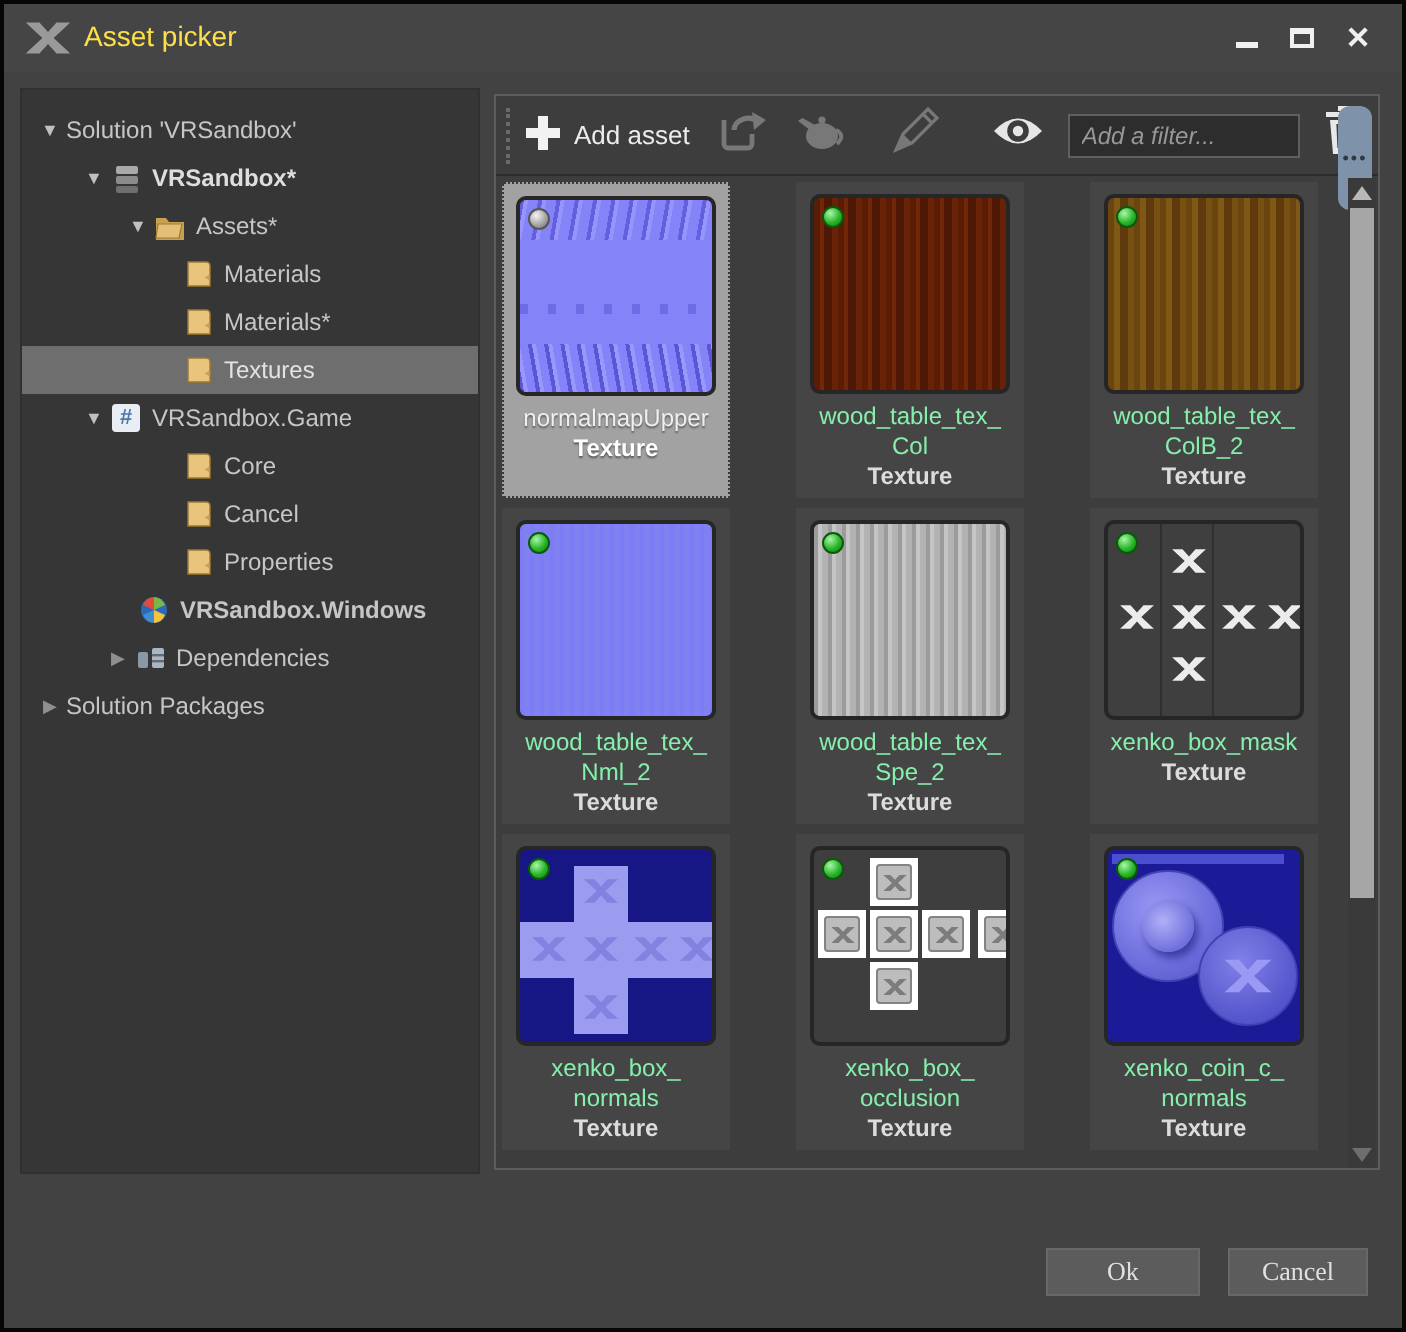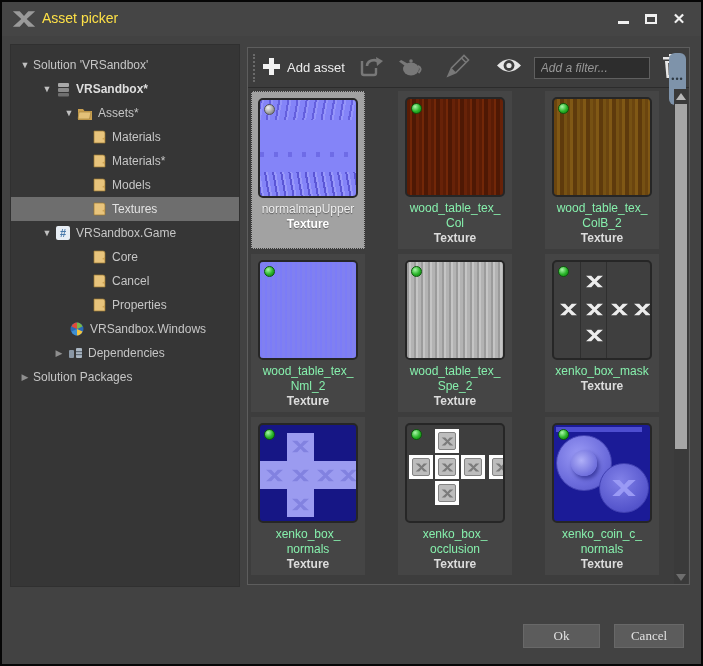--- a/index.html
+++ b/index.html
@@ -25,21 +25,21 @@
 
   
   .tree { position:absolute; left:8px; top:42px; width:230px; height:543px; background:#363636; border:1px solid #303030; padding-top:8px; overflow:hidden; }
   .trow { height:24px; display:flex; align-items:center; font-size:12px; color:#c6c6c6; white-space:nowrap; }
   .trow.sel { background:#6e6e6e; color:#e2e2e2; }
   .trow.bold { font-weight:bold; color:#dedede; }
   .arrow { width:16px; text-align:center; font-size:9px; color:#c0c0c0; flex:0 0 16px; }
   .arrow.closed { color:#8f8f8f; }
   .ticon { width:16px; height:16px; margin-right:5px; flex:0 0 16px; display:flex; align-items:center; justify-content:center; }
   .pl0{padding-left:6px;} .pl1{padding-left:28px;} .pl2{padding-left:50px;}
-  .pl3{padding-left:80px;} .plw{padding-left:58px;} .pld{padding-left:40px;}
+  .pl3{padding-left:80px;} .plw{padding-left:58px;font-weight:bold;} .pld{padding-left:40px;}
   .csharp { width:14px; height:14px; background:#e8eef4; border-radius:2px; color:#4a7aaa; font-size:11px; font-weight:bold; text-align:center; line-height:14px; }
 
   
   .rpanel { position:absolute; left:245px; top:45px; width:443px; height:538px; background:#3d3d3d; border:1px solid #5d5d5d; }
   .toolbar { position:relative; height:40px; display:flex; align-items:center; border-bottom:1px solid #2c2c2c; padding-left:5px; }
   .grip { height:28px; border-left:2px dotted #6a6a6a; margin-right:8px; }
   .tbtn { display:flex; align-items:center; gap:7px; color:#ececec; font-size:13px; cursor:default; }
   .ticon-sp { margin-left:14px; } .ticon-sp2 { margin-left:22px; } .ticon-sp3 { margin-left:26px; }
   .filter { margin-left:12px; width:116px; height:22px; background:#2d2d2d; border:1px solid #5f5f5f; color:#cfcfcf; font-size:12px; padding:0 6px; font-family:"Liberation Sans",sans-serif; }
   .filter::placeholder { color:#979797; font-style:italic; }
@@ -174,29 +174,20 @@
   <div class="trow pl3">
     <span class="ticon">
       <svg width="13" height="14" viewBox="0 0 13 14">
           <path d="M1 1 h9 q2 0 2 2 v10 H1z" fill="#e8c47c" stroke="#9c7a32" stroke-width=".7"></path>
           <path d="M9 9 q2 0 3 2 v-4z" fill="#caa050"></path>
         </svg>
     </span>
     <span>Materials*</span>
   </div>
 
-  <div class="trow pl3">
-    <span class="ticon">
-      <svg width="13" height="14" viewBox="0 0 13 14">
-          <path d="M1 1 h9 q2 0 2 2 v10 H1z" fill="#e8c47c" stroke="#9c7a32" stroke-width=".7"></path>
-          <path d="M9 9 q2 0 3 2 v-4z" fill="#caa050"></path>
-        </svg>
-    </span>
-    <span>Models</span>
-  </div>
 
   <div class="trow pl3 sel">
     <span class="ticon">
       <svg width="13" height="14" viewBox="0 0 13 14">
           <path d="M1 1 h9 q2 0 2 2 v10 H1z" fill="#e8c47c" stroke="#9c7a32" stroke-width=".7"></path>
           <path d="M9 9 q2 0 3 2 v-4z" fill="#caa050"></path>
         </svg>
     </span>
     <span>Textures</span>
   </div>

